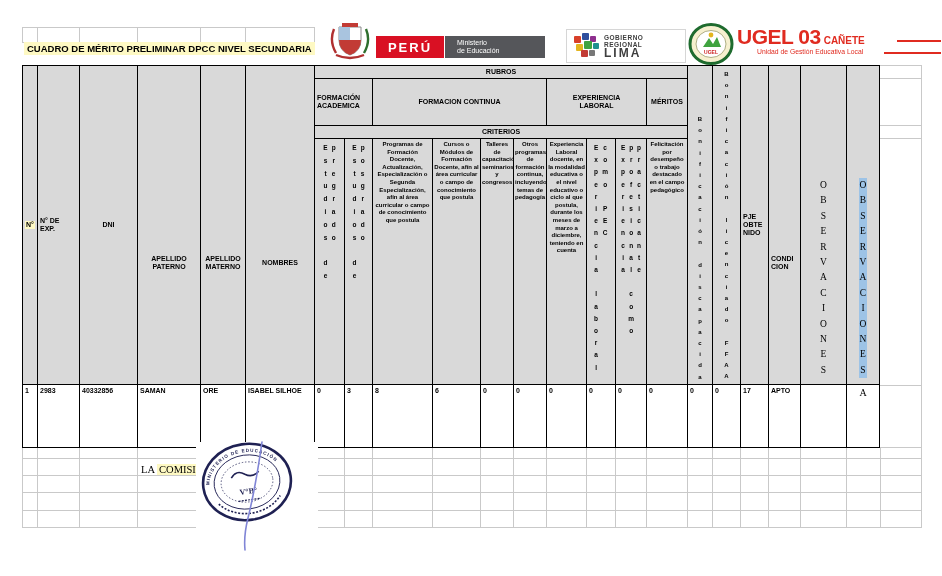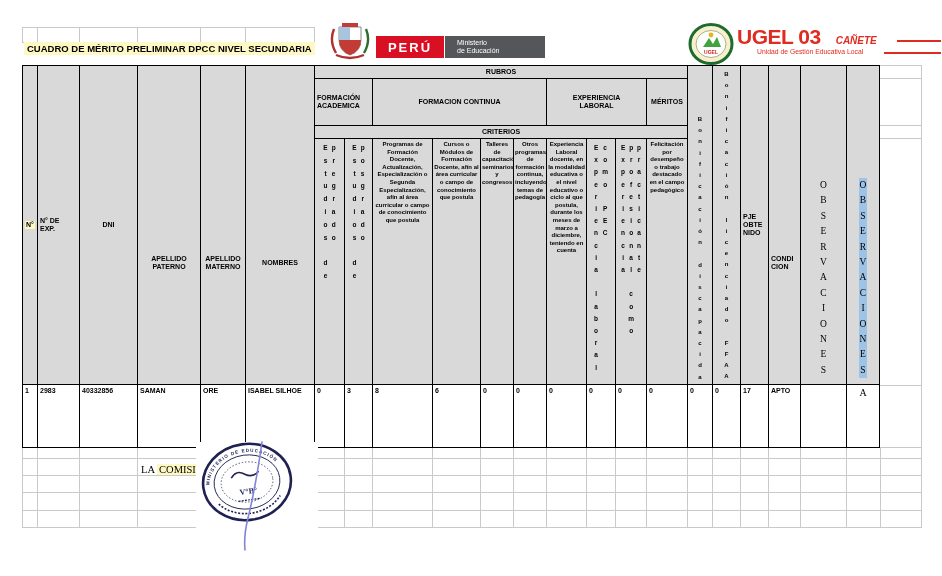--- a/index.html
+++ b/index.html
@@ -19,21 +19,21 @@
             color:#fff;font-size:7px;line-height:8px;display:flex;flex-direction:column;
             justify-content:center;padding-left:12px;box-sizing:border-box;}
   .gore-box{position:absolute;left:566px;top:29px;width:120px;height:34px;background:#fff;
             border:1px solid #d6d6d6;display:flex;align-items:center;gap:4px;padding-left:6px;box-sizing:border-box;}
   .gore-text{display:flex;flex-direction:column;line-height:7px;color:#3f3f3f;}
   .gore-l1{font-size:6.5px;font-weight:bold;letter-spacing:.5px;}
   .gore-l3{font-size:12px;font-weight:bold;letter-spacing:2px;line-height:11px;}
   .ugel-seal{position:absolute;left:688px;top:23px;width:46px;height:42px;}
   .ugel-text{position:absolute;left:737px;top:27px;width:200px;}
   .ugel-big{color:#E02B20;font-weight:bold;font-size:21px;line-height:20px;letter-spacing:-.5px;}
-  .ugel-prov{color:#E02B20;font-weight:bold;font-size:10px;margin-left:15px;font-style:italic;}
+  .ugel-prov{color:#E02B20;font-weight:bold;font-size:10px;margin-left:3px;}
   .ugel-sub{color:#E02B20;font-size:6.8px;margin-top:0px;margin-left:20px;white-space:nowrap;}
   .redline{position:absolute;background:#E02B20;}
   
   .tbl{position:absolute;left:22px;top:65px;display:grid;gap:1px;background:#000;border:1px solid #000;
        grid-template-columns:14px 41px 57px 62px 44px 68px 29px 27px 59px 47px 32px 32px 39px 28px 30px 40px 24px 27px 27px 31px 45px 32px;
        grid-template-rows:12px 46px 12px 245px 62px;}
   .tbl>div{background:#D9D9D9;overflow:hidden;box-sizing:border-box;}
   .hc{display:flex;align-items:center;justify-content:center;text-align:center;
       font-weight:bold;font-size:7px;line-height:8px;}
   .low>span{transform:translateY(38px);display:inline-block;}
@@ -92,20 +92,37 @@
 
   <div class="peru-box">
     <span>PERÚ</span>
   </div>
 
   <div class="minedu-box">
     <span>Ministerio</span>
     <span>de Educación</span>
   </div>
 
+  <div class="gore-box">
+    <svg width="27" height="26" viewBox="0 0 27 26">
+      <rect x="1" y="3" width="7" height="7" rx="1" fill="#D8402A"></rect>
+      <rect x="9" y="0" width="7" height="7" rx="1" fill="#2F4F9E"></rect>
+      <rect x="17" y="3" width="6" height="6" rx="1" fill="#8E2F8E"></rect>
+      <rect x="3" y="11" width="7" height="7" rx="1" fill="#E3B51F"></rect>
+      <rect x="11" y="8" width="8" height="8" rx="1" fill="#3FA33F"></rect>
+      <rect x="20" y="10" width="6" height="6" rx="1" fill="#1F8F8F"></rect>
+      <rect x="8" y="17" width="7" height="7" rx="1" fill="#C23B35"></rect>
+      <rect x="16" y="17" width="6" height="6" rx="1" fill="#777777"></rect>
+    </svg>
+    <div class="gore-text">
+      <span class="gore-l1">GOBIERNO</span>
+      <span class="gore-l1">REGIONAL</span>
+      <span class="gore-l3">LIMA</span>
+    </div>
+  </div>
 
   <div class="ugel-seal">
     <svg width="46" height="42" viewBox="0 0 46 42">
       <ellipse cx="23" cy="21" rx="21" ry="19.5" fill="#F6F0CF" stroke="#1E6B2E" stroke-width="3"></ellipse>
       <ellipse cx="23" cy="21" rx="15" ry="13.5" fill="#FFFFFF" stroke="#9a9a6a" stroke-width=".8"></ellipse>
       <path d="M15 24 L21 15 L25 21 L29 14 L33 24 Z" fill="#3FA33F"></path>
       <circle cx="23" cy="12" r="2.4" fill="#E3B51F"></circle>
       <text x="23" y="31" text-anchor="middle" font-size="5" font-weight="bold" fill="#C22" font-family="Liberation Sans, sans-serif">UGEL</text>
     </svg>
   </div>

